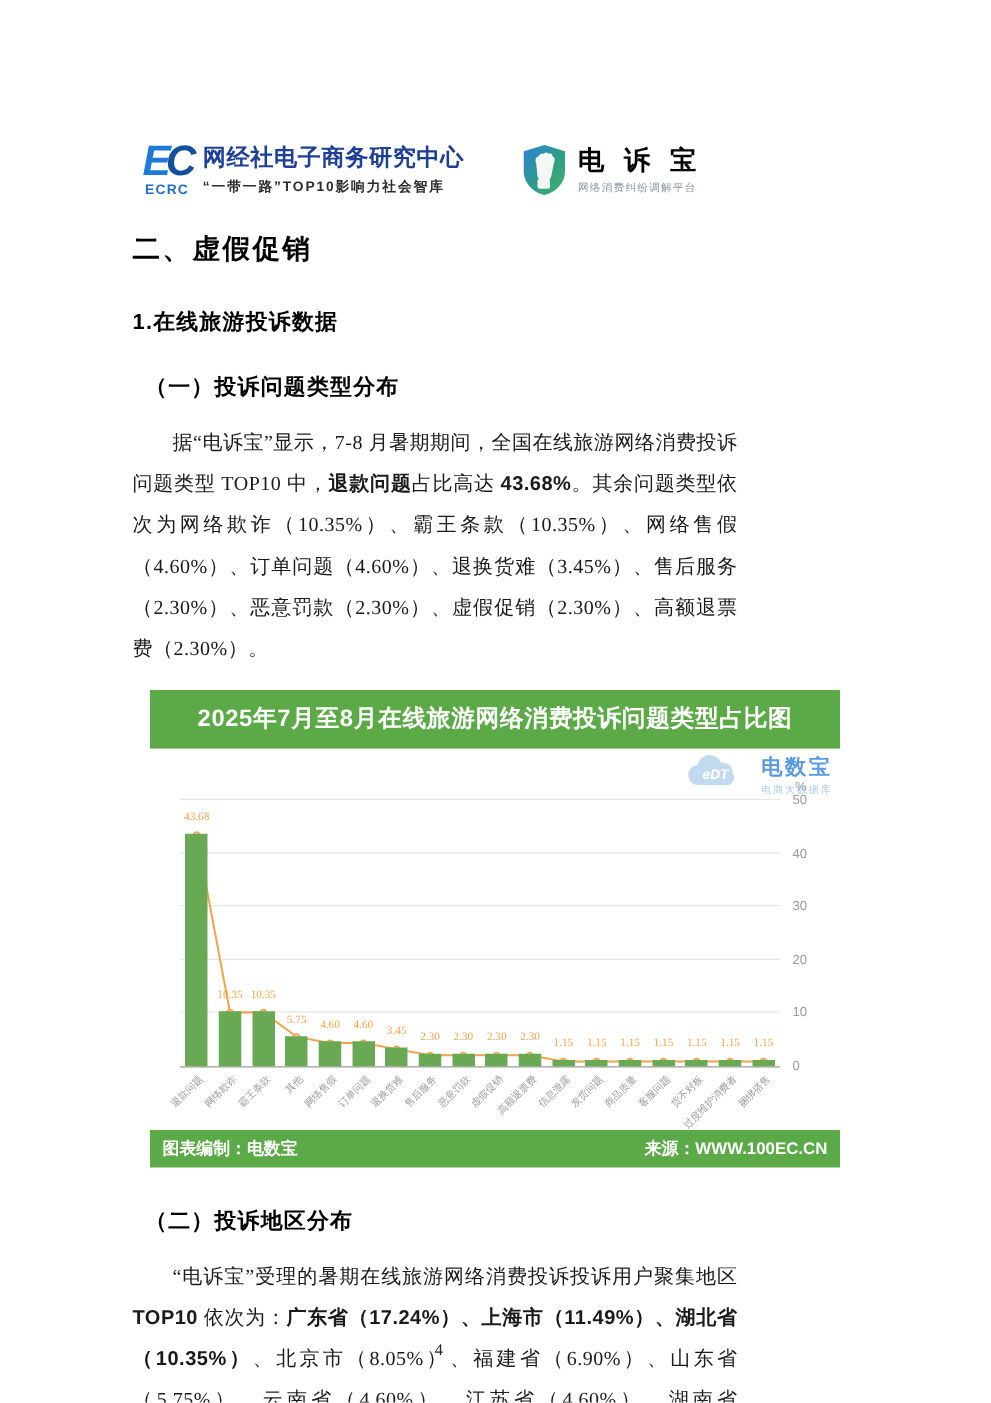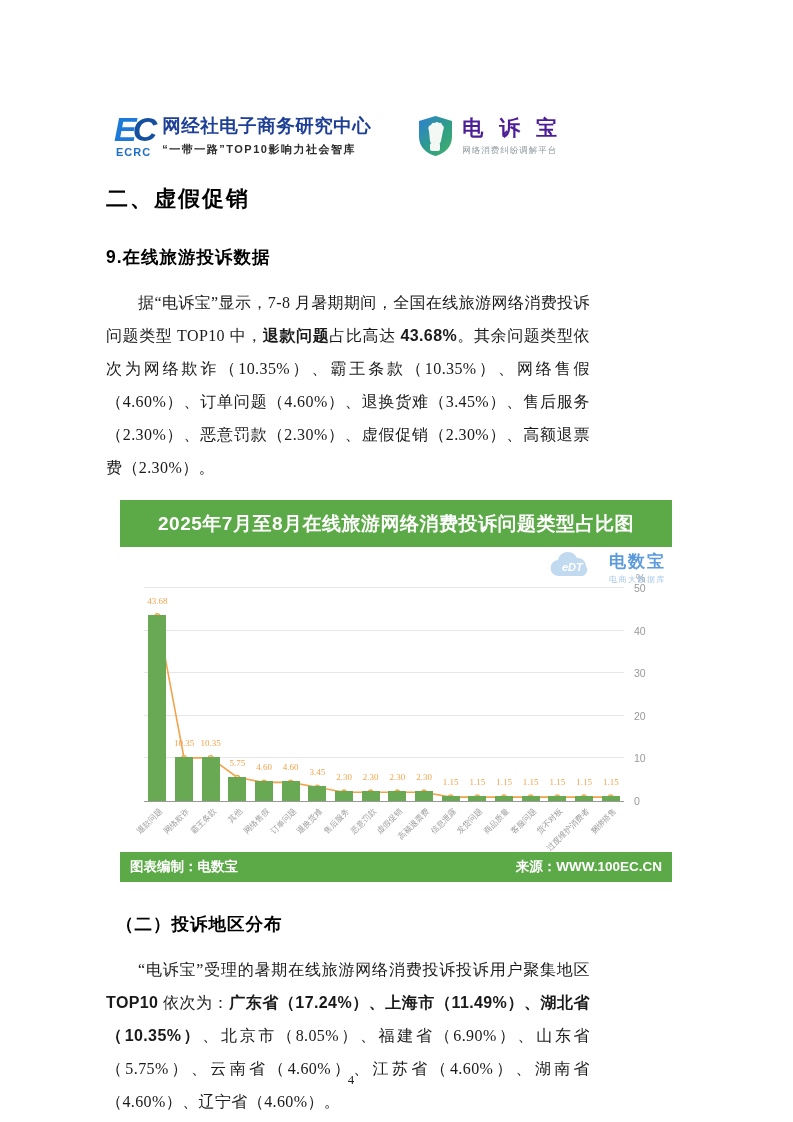--- a/index.html
+++ b/index.html
@@ -15,21 +15,21 @@
   .header { display:flex; justify-content:space-between; align-items:flex-start; height:62px; margin-bottom:4px; padding-left:8px; padding-right:28px;}
   .ecrc { display:flex; align-items:center; gap:9px; }
   .ec-mark { display:flex; flex-direction:column; align-items:center; line-height:1; }
   .ec-big { font-family:"Liberation Sans",sans-serif; font-weight:bold; font-style:italic; font-size:34px; letter-spacing:-4px; color:#1d7ad9; }
   .ec-big .c2 { color:#14509e; }
   .ec-small { font-family:"Liberation Sans",sans-serif; font-weight:bold; font-size:11px; color:#1d6fc9; letter-spacing:1px; margin-top:1px;}
   .ecrc-text .org { font-family:"Liberation Sans",sans-serif; font-weight:bold; font-size:18.5px; color:#1e3f96; letter-spacing:0.5px; }
   .ecrc-text .tag { font-family:"Liberation Sans",sans-serif; font-weight:bold; font-size:11px; color:#2b2b2b; letter-spacing:1.5px; margin-top:4px; }
   .dsb { display:flex; align-items:center; gap:8px; margin-top:2px;}
   .shield { width:37px; height:42px; }
-  .dsb-text .name { font-family:"Liberation Sans",sans-serif; font-weight:bold; font-size:21px; color:#4c1d95; letter-spacing:5px; }
+  .dsb-text .name { font-family:"Liberation Sans",sans-serif; font-weight:bold; font-size:21px; color:#000000; letter-spacing:5px; }
   .dsb-text .sub { font-family:"Liberation Sans",sans-serif; font-size:8.5px; color:#8a979e; letter-spacing:1px; margin-top:3px; }
 
   
   .h1 { font-family:"Liberation Sans",sans-serif; font-weight:bold; font-size:22px; color:#000; margin-top:10px; letter-spacing:2px;}
   .h2 { font-family:"Liberation Sans",sans-serif; font-weight:bold; font-size:17.5px; color:#000; margin-top:31px; letter-spacing:1px;}
   .h3 { font-family:"Liberation Sans",sans-serif; font-weight:bold; font-size:17.5px; color:#000; margin-top:28px; padding-left:10px; letter-spacing:1px;}
 
   
   .para { font-size:16px; line-height:33px; text-align:justify; text-indent:2em; margin-top:17px; letter-spacing:0.4px;}
   .para .seg-bold { font-weight:bold; font-family:"Liberation Sans","Liberation Serif",sans-serif; }
@@ -88,21 +88,22 @@
         <rect x="13" y="28" width="10" height="8" rx="2" fill="#f4f8f4"></rect>
       </svg>
       <div class="dsb-text">
         <div class="name">电 诉 宝</div>
         <div class="sub">网络消费纠纷调解平台</div>
       </div>
     </div>
   </div>
 
   <div class="h1">二、虚假促销</div>
-  <div class="h2">9.在线旅游投诉数据</div>
+  <div class="h2">1.在线旅游投诉数据</div>
+  <div class="h3">（一）投诉问题类型分布</div>
 
   <div class="para"><span>据“电诉宝”显示，7-8 月暑期期间，全国在线旅游网络消费投诉问题类型 TOP10 中，</span><span class="seg-bold">退款问题</span><span>占比高达 </span><span class="seg-bold">43.68%</span><span>。其余问题类型依次为网络欺诈（10.35%）、霸王条款（10.35%）、网络售假（4.60%）、订单问题（4.60%）、退换货难（3.45%）、售后服务（2.30%）、恶意罚款（2.30%）、虚假促销（2.30%）、高额退票费（2.30%）。</span></div>
 
   <div class="chart-card">
     <div class="chart-title-bar">2025年7月至8月在线旅游网络消费投诉问题类型占比图</div>
     <div class="plot-area">
       <div class="watermark">
         <svg width="44" height="30" viewBox="0 0 44 30">
           <path d="M10 26 a8 8 0 0 1 -1 -16 a10 10 0 0 1 19 -2 a8 8 0 0 1 9 8 a6.5 6.5 0 0 1 -3 10 Z" fill="#bcd7ee"></path>
           <text x="13" y="21" font-family="Liberation Sans,sans-serif" font-style="italic" font-weight="bold" font-size="11" fill="#ffffff">eDT</text>

